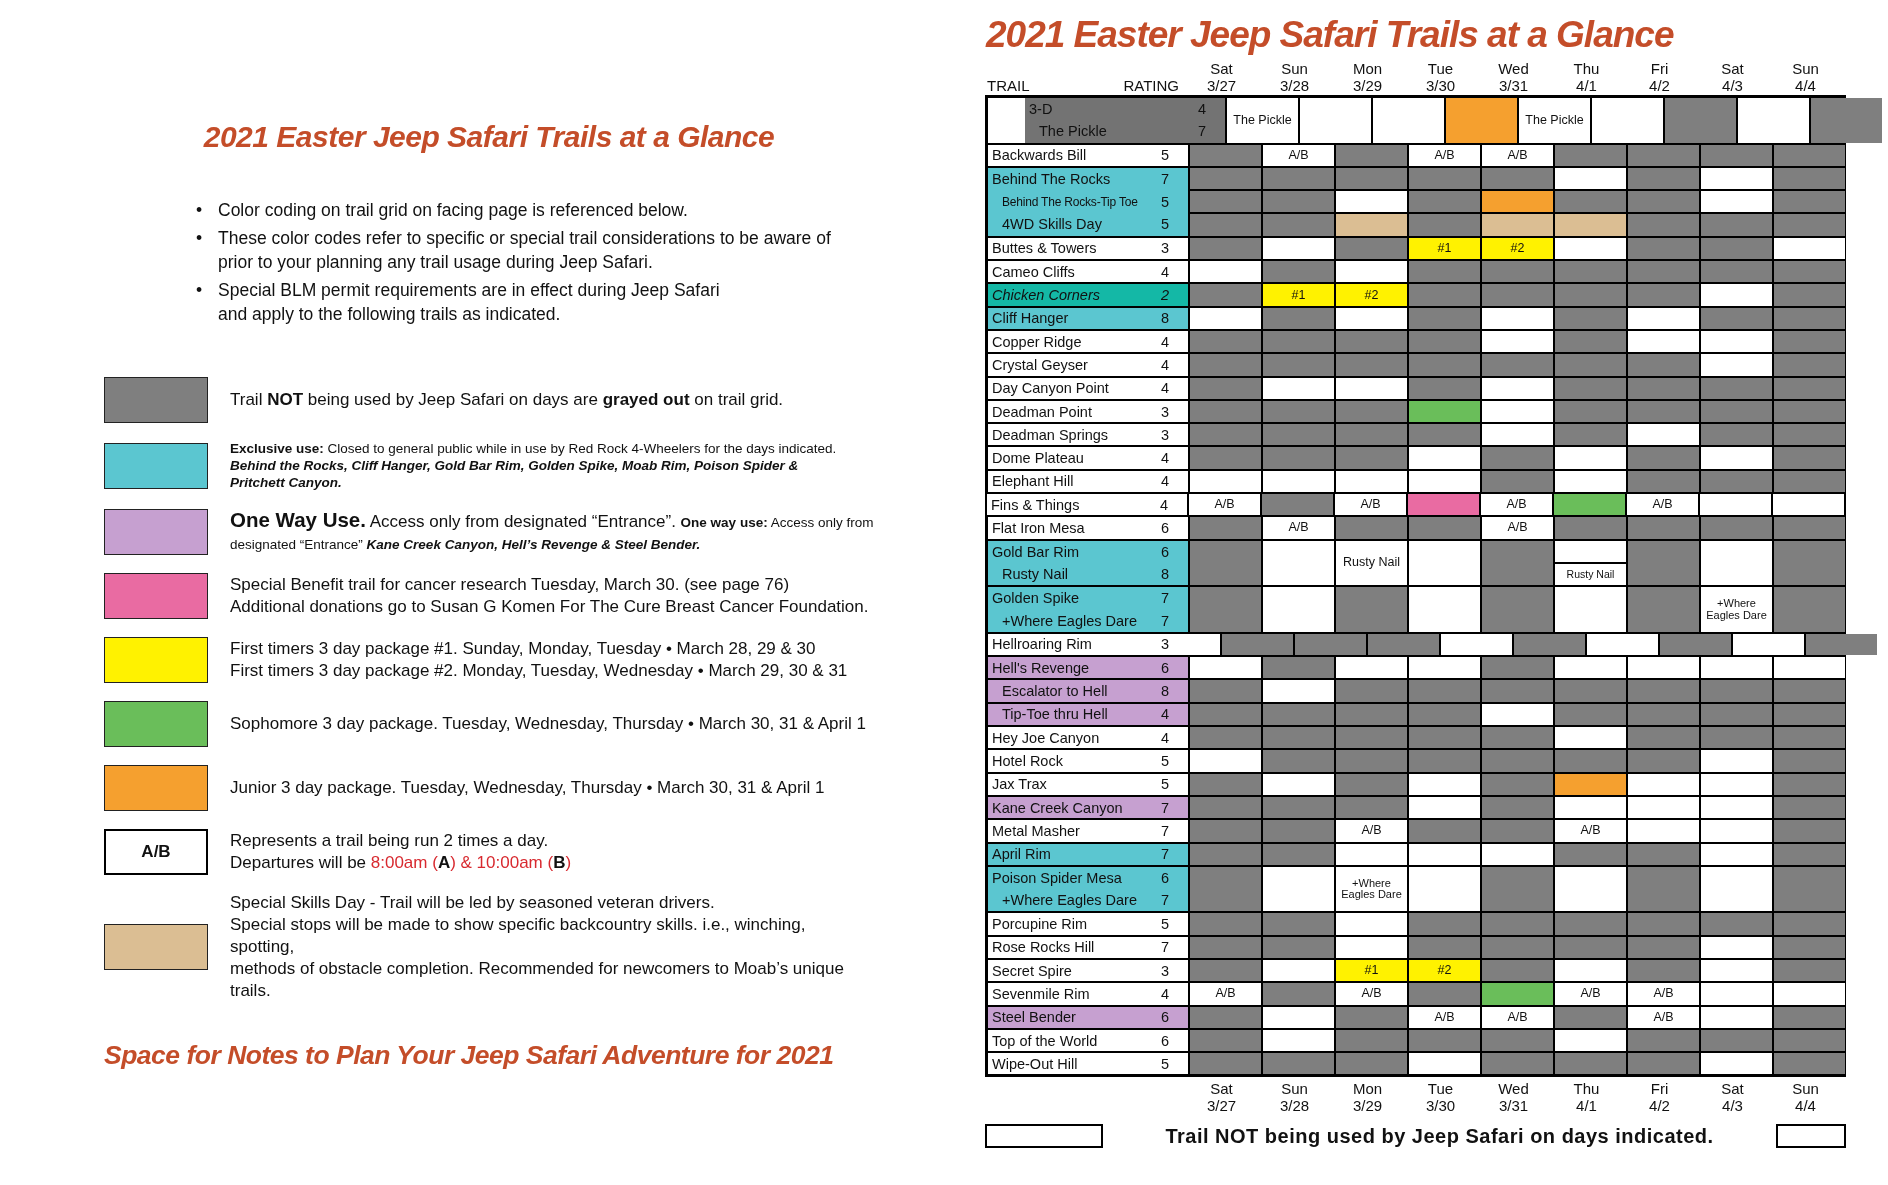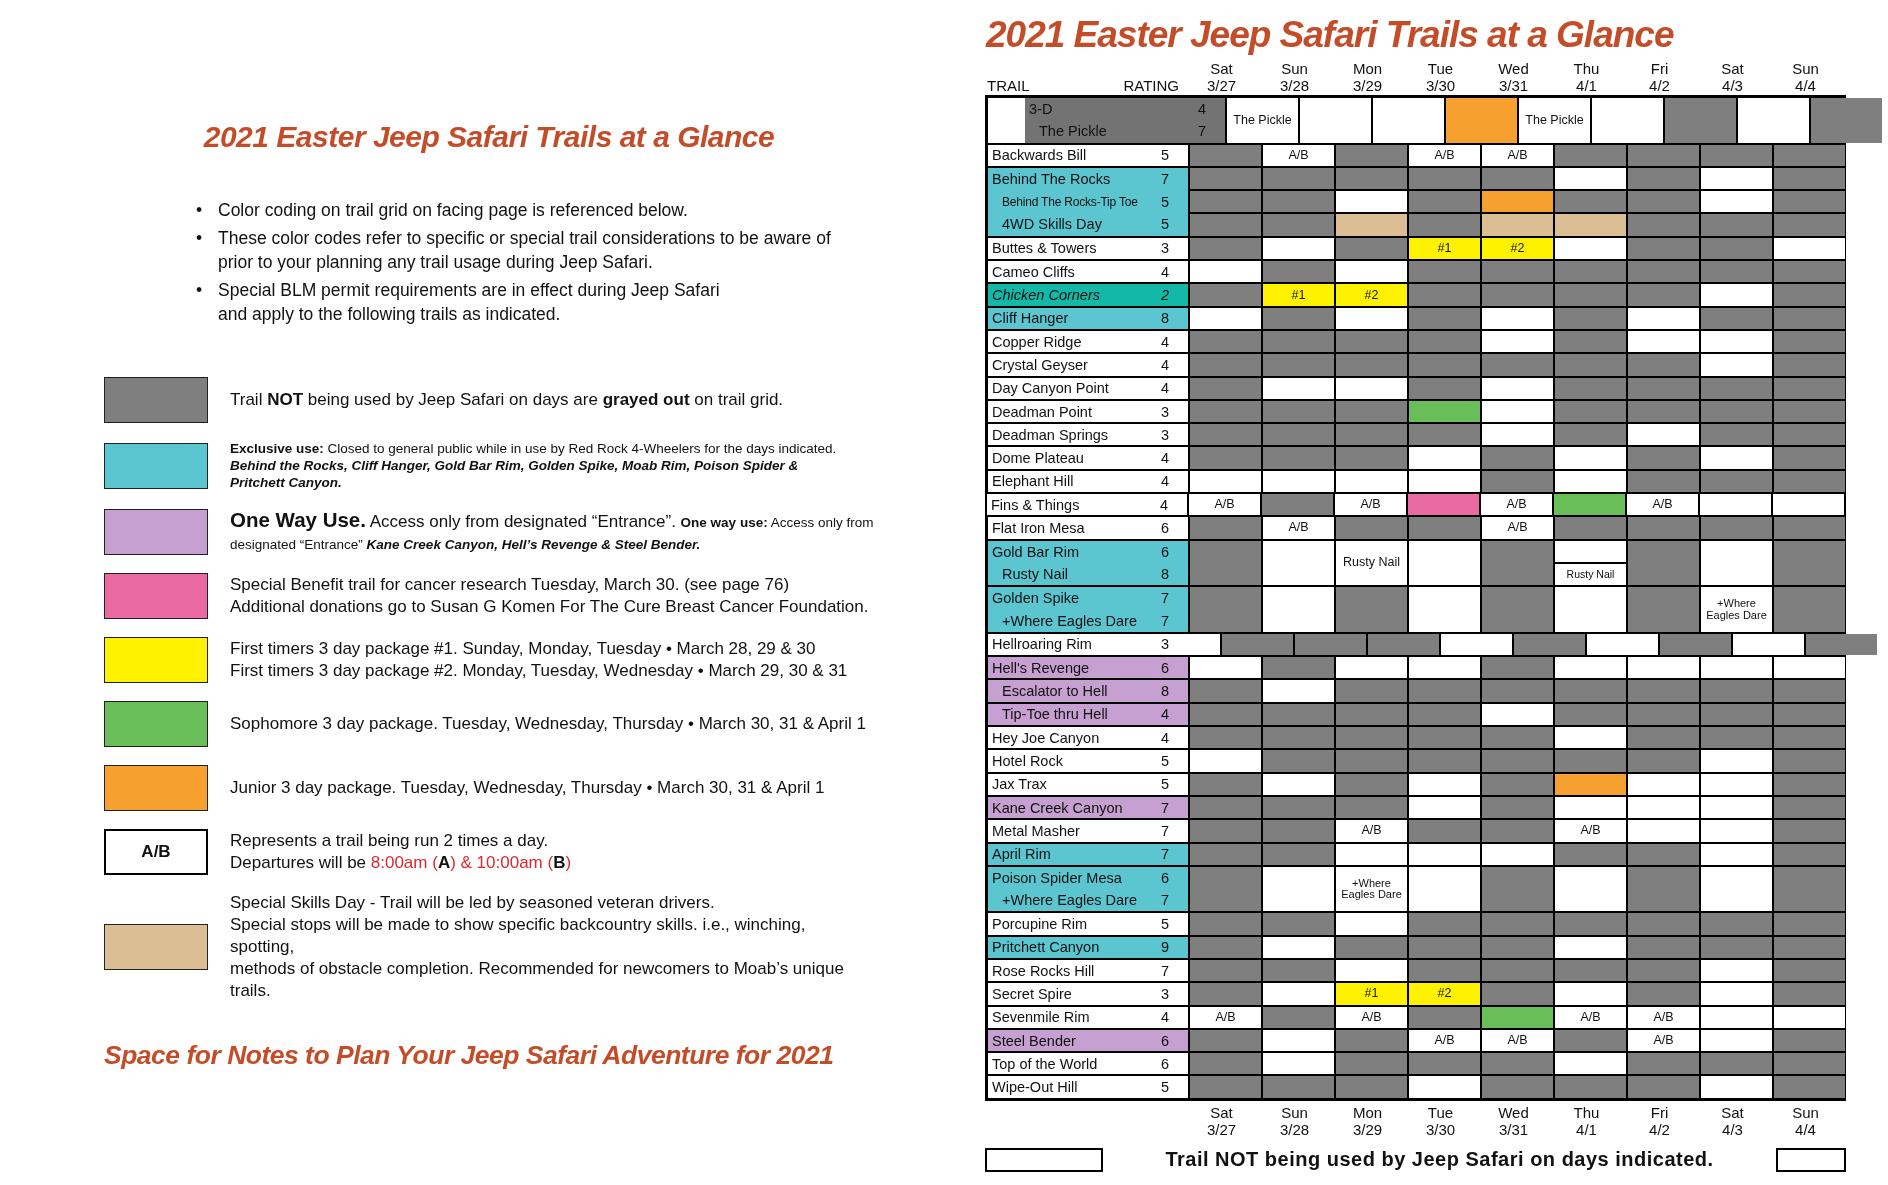--- a/index.html
+++ b/index.html
@@ -878,41 +878,20 @@
               <div class="cell" style="background: rgb(127, 127, 127);"></div>
               <div class="cell" style="background: rgb(127, 127, 127);"></div>
               <div class="cell" style="background: rgb(127, 127, 127);"></div>
               <div class="cell" style="background: rgb(127, 127, 127);"></div>
               <div class="cell" style="background: rgb(127, 127, 127);"></div>
               <div class="cell" style="background: rgb(127, 127, 127);"></div>
             </div>
           </div>
         </div>
         <div class="tgroup" style="height: 21.3px;">
-          <div class="names" style="background: rgb(91, 198, 208);">
-            <div class="nline">
-              <span class="nlabel">Pritchett Canyon</span>
-              <span class="nrating">9</span>
-            </div>
-          </div>
-          <div class="rows">
-            <div class="crow">
-              <div class="cell" style="background: rgb(127, 127, 127);"></div>
-              <div class="cell" style="background: rgb(255, 255, 255);"></div>
-              <div class="cell" style="background: rgb(127, 127, 127);"></div>
-              <div class="cell" style="background: rgb(127, 127, 127);"></div>
-              <div class="cell" style="background: rgb(127, 127, 127);"></div>
-              <div class="cell" style="background: rgb(255, 255, 255);"></div>
-              <div class="cell" style="background: rgb(127, 127, 127);"></div>
-              <div class="cell" style="background: rgb(127, 127, 127);"></div>
-              <div class="cell" style="background: rgb(127, 127, 127);"></div>
-            </div>
-          </div>
-        </div>
-        <div class="tgroup" style="height: 21.3px;">
           <div class="names" style="background: rgb(255, 255, 255);">
             <div class="nline">
               <span class="nlabel">Rose Rocks Hill</span>
               <span class="nrating">7</span>
             </div>
           </div>
           <div class="rows">
             <div class="crow">
               <div class="cell" style="background: rgb(127, 127, 127);"></div>
               <div class="cell" style="background: rgb(127, 127, 127);"></div>

